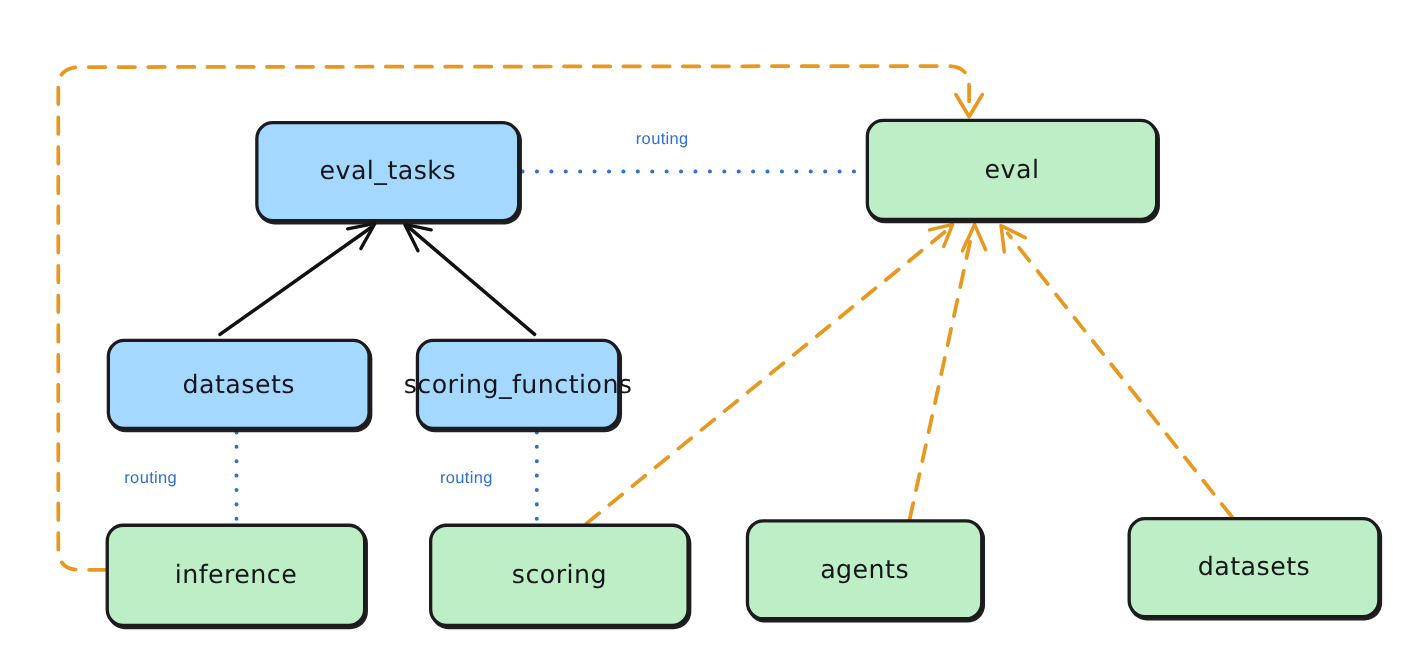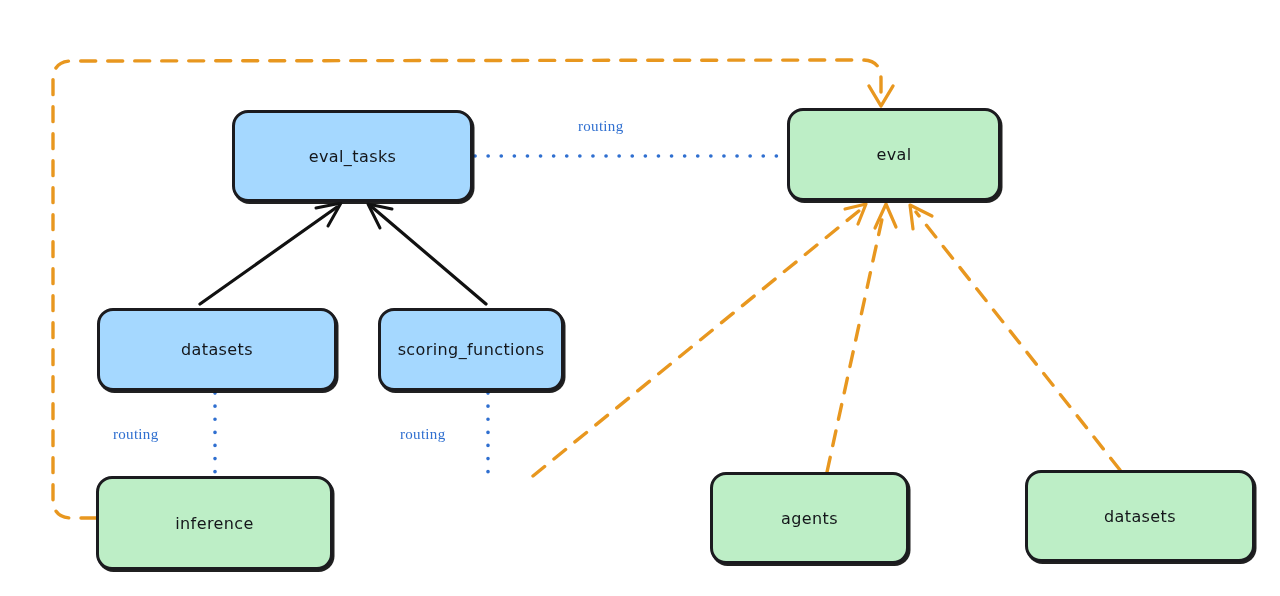--- a/index.html
+++ b/index.html
@@ -30,32 +30,32 @@
     box-sizing: border-box;
     display: flex;
     align-items: center;
     justify-content: center;
     border: 3px solid #1b1b1f;
     border-radius: 16px;
     box-shadow: 1.5px 2px 0 0 rgba(20,20,20,0.95);
   }
   .node .node-label {
     font-family: "DejaVu Sans", sans-serif;
-    font-size: 16px;
+    font-size: 23px;
     letter-spacing: 0.4px;
     color: #14161a;
     white-space: nowrap;
     pointer-events: none;
   }
   .node.blue  { background: #a5d8ff; }
   .node.green { background: #bdeec6; }
 
   .edge-label {
     position: absolute;
-    font-family: Liberation Serif, serif;
+    font-family: Liberation Sans, sans-serif;
     font-size: 15px;
     color: #2f6fd0;
     letter-spacing: 0.3px;
     white-space: nowrap;
   }
 </style>
 </head>
 <body>
 
 <div id="canvas">
@@ -85,38 +85,41 @@
 
     <path d="M 215 393 L 215 474" fill="none" stroke="#2f6fd0" stroke-width="3.6" stroke-linecap="round" stroke-dasharray="0.1 13"></path>
 
     <path d="M 488 393 L 488 474" fill="none" stroke="#2f6fd0" stroke-width="3.6" stroke-linecap="round" stroke-dasharray="0.1 13"></path>
   </svg>
 
   <div class="node blue" style="left:232px; top:110px; width:241px; height:92px;">
     <span class="node-label">eval_tasks</span>
   </div>
 
-  <div class="node green" style="left:787px; top:108px; width:214px; height:93px;">
+  <div class="node green" style="left:787px; top:108px; width:266px; height:93px;">
     <span class="node-label">eval</span>
   </div>
 
   <div class="node blue" style="left:97px; top:308px; width:240px; height:83px;">
     <span class="node-label">datasets</span>
   </div>
 
   <div class="node blue" style="left:378px; top:308px; width:186px; height:83px;">
     <span class="node-label">scoring_functions</span>
   </div>
 
   <div class="node green" style="left:96px; top:476px; width:237px; height:94px;">
     <span class="node-label">inference</span>
   </div>
 
+  <div class="node green" style="left:390px; top:476px; width:237px; height:94px;">
+    <span class="node-label">scoring</span>
+  </div>
 
-  <div class="node green" style="left:710px; top:472px; width:199px; height:92px;">
+  <div class="node green" style="left:678px; top:472px; width:216px; height:92px;">
     <span class="node-label">agents</span>
   </div>
 
   <div class="node green" style="left:1025px; top:470px; width:230px; height:92px;">
     <span class="node-label">datasets</span>
   </div>
 
   <div class="edge-label" style="left:578px; top:118px;">routing</div>
 
   <div class="edge-label" style="left:113px; top:426px;">routing</div>

